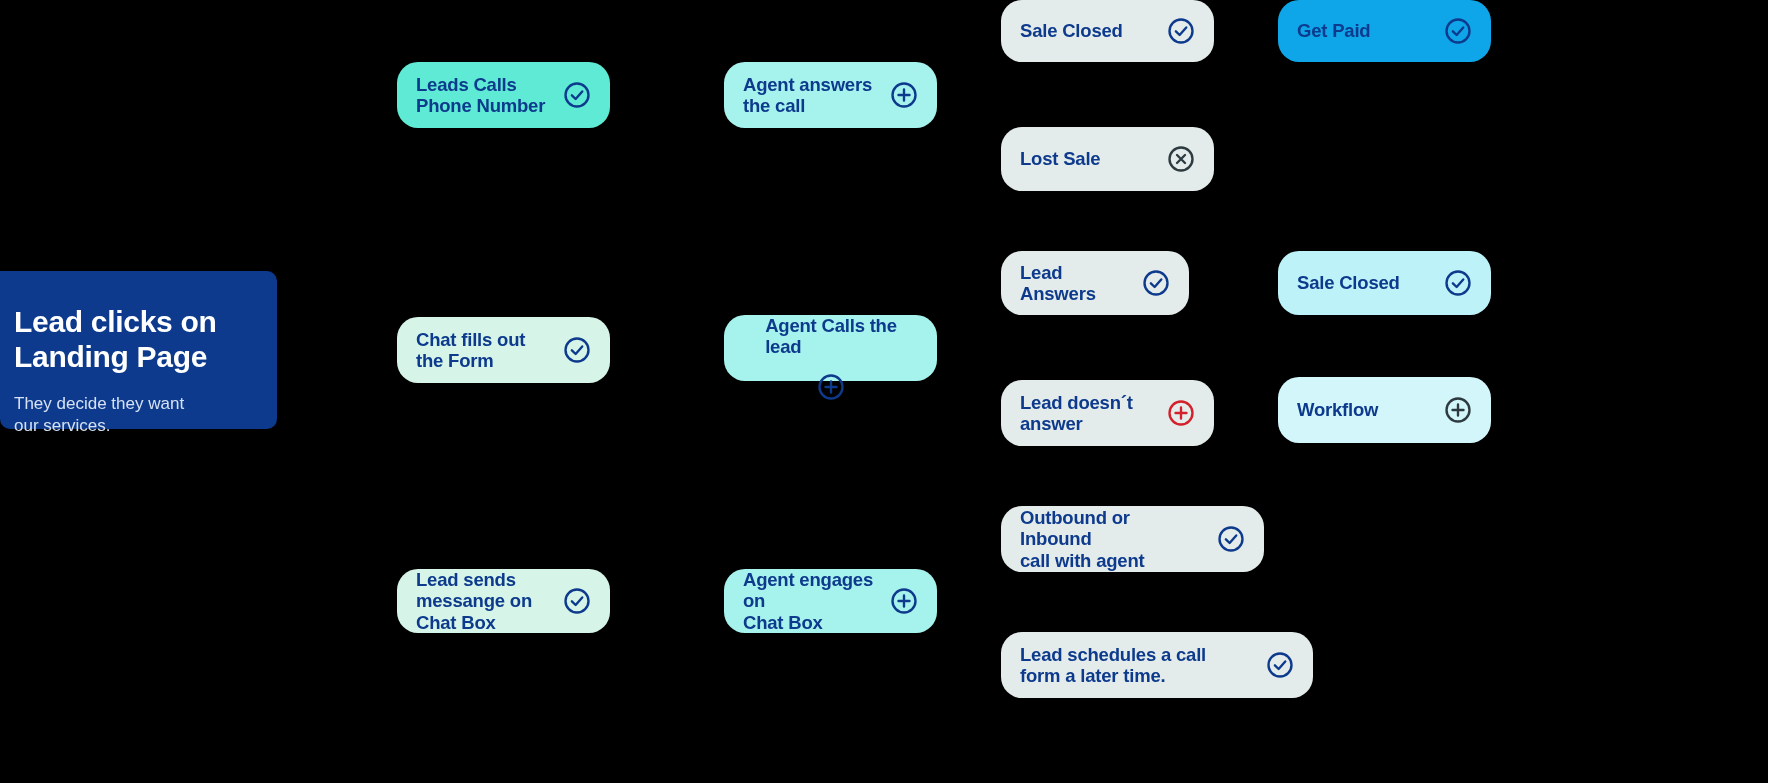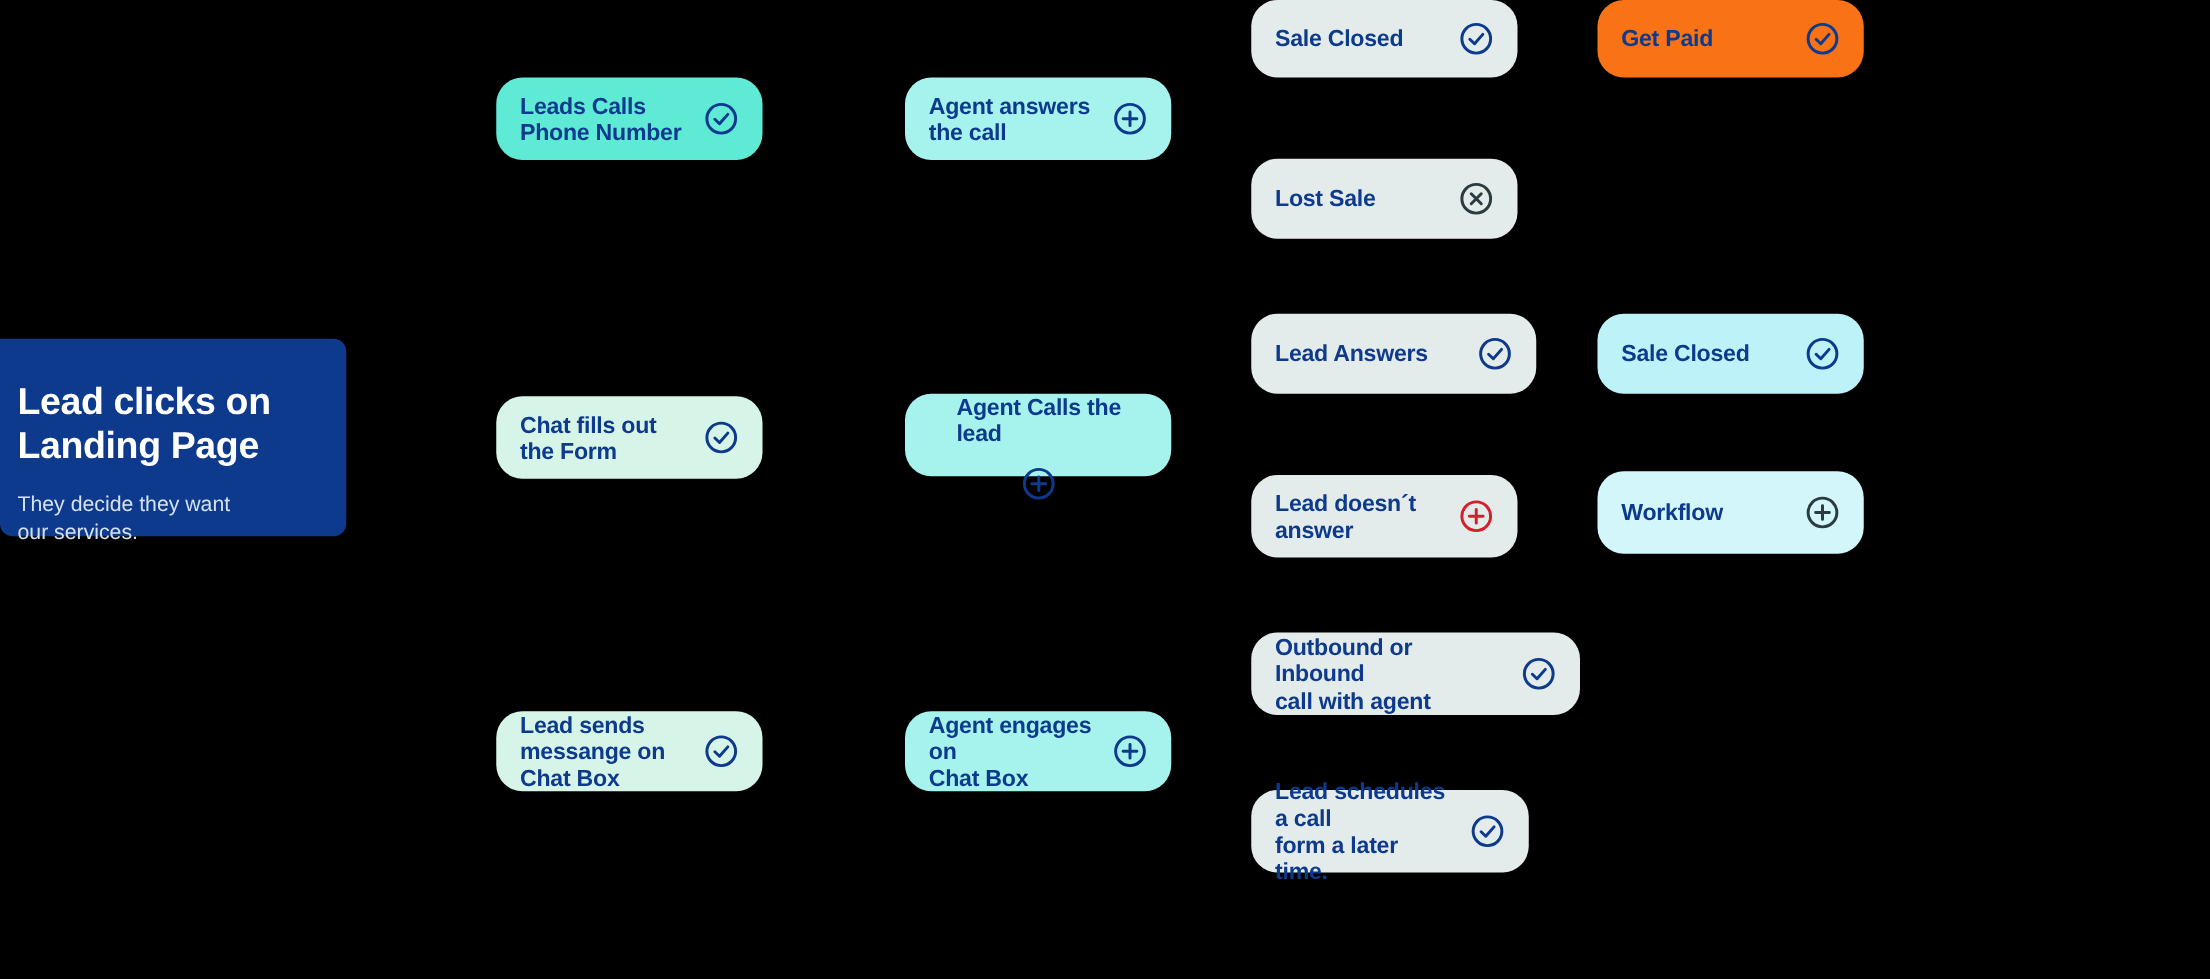--- a/index.html
+++ b/index.html
@@ -120,21 +120,21 @@
       </div>
       <div class="card" style="left: 1001px; top: 0px; width: 213px; height: 62px; background: rgb(228, 236, 235);">
         <div class="card-label" data-bind="cards.2.label" style="color: rgb(13, 58, 140);">Sale Closed</div>
         <span class="card-icon">
           <svg viewBox="0 0 24 24">
             <circle cx="12" cy="12" r="9.2" fill="none" stroke="#0d3a8c" stroke-width="1.9" stroke-linecap="round" stroke-linejoin="round"></circle>
             <path d="M7.9 12.3 L10.9 15.2 L16.2 9.2" fill="none" stroke="#0d3a8c" stroke-width="1.9" stroke-linecap="round" stroke-linejoin="round"></path>
           </svg>
         </span>
       </div>
-      <div class="card" style="left: 1278px; top: 0px; width: 213px; height: 62px; background: #f97316; align-items: center;">
+      <div class="card" style="left: 1278px; top: 0px; width: 213px; height: 62px; background: #0ea5e9; align-items: center;">
         <div class="card-label" data-bind="cards.3.label" style="color: rgb(13, 58, 140);">Get Paid</div>
         <span class="card-icon">
           <svg viewBox="0 0 24 24">
             <circle cx="12" cy="12" r="9.2" fill="none" stroke="#0d3a8c" stroke-width="1.9" stroke-linecap="round" stroke-linejoin="round"></circle>
             <path d="M7.9 12.3 L10.9 15.2 L16.2 9.2" fill="none" stroke="#0d3a8c" stroke-width="1.9" stroke-linecap="round" stroke-linejoin="round"></path>
           </svg>
         </span>
       </div>
       <div class="card" style="left: 1001px; top: 127px; width: 213px; height: 64px; background: rgb(228, 236, 235);">
         <div class="card-label" data-bind="cards.4.label" style="color: rgb(13, 58, 140);">Lost Sale</div>
@@ -158,21 +158,21 @@
       <div class="card" style="left: 724px; top: 315px; width: 213px; height: 66px; background: rgb(166, 242, 236); flex-direction: column;">
         <div class="card-label" data-bind="cards.6.label" style="color: rgb(13, 58, 140);">Agent Calls the
 lead</div>
         <span class="card-icon">
           <svg viewBox="0 0 24 24">
             <circle cx="12" cy="12" r="9.2" fill="none" stroke="#0d3a8c" stroke-width="1.9" stroke-linecap="round" stroke-linejoin="round"></circle>
             <path d="M12 7.6 V16.4 M7.6 12 H16.4" fill="none" stroke="#0d3a8c" stroke-width="1.9" stroke-linecap="round" stroke-linejoin="round"></path>
           </svg>
         </span>
       </div>
-      <div class="card" style="left: 1001px; top: 251px; width: 228px; height: 64px; background: rgb(228, 236, 235);">
+      <div class="card" style="left: 1001px; top: 251px; width: 188px; height: 64px; background: rgb(228, 236, 235);">
         <div class="card-label" data-bind="cards.7.label" style="color: rgb(13, 58, 140);">Lead Answers</div>
         <span class="card-icon">
           <svg viewBox="0 0 24 24">
             <circle cx="12" cy="12" r="9.2" fill="none" stroke="#0d3a8c" stroke-width="1.9" stroke-linecap="round" stroke-linejoin="round"></circle>
             <path d="M7.9 12.3 L10.9 15.2 L16.2 9.2" fill="none" stroke="#0d3a8c" stroke-width="1.9" stroke-linecap="round" stroke-linejoin="round"></path>
           </svg>
         </span>
       </div>
       <div class="card" style="left: 1278px; top: 251px; width: 213px; height: 64px; background: rgb(189, 243, 248);">
         <div class="card-label" data-bind="cards.8.label" style="color: rgb(13, 58, 140);">Sale Closed</div>
@@ -226,21 +226,21 @@
       <div class="card" style="left: 1001px; top: 506px; width: 263px; height: 66px; background: rgb(228, 236, 235);">
         <div class="card-label" data-bind="cards.13.label" style="color: rgb(13, 58, 140);">Outbound or Inbound
 call with agent</div>
         <span class="card-icon">
           <svg viewBox="0 0 24 24">
             <circle cx="12" cy="12" r="9.2" fill="none" stroke="#0d3a8c" stroke-width="1.9" stroke-linecap="round" stroke-linejoin="round"></circle>
             <path d="M7.9 12.3 L10.9 15.2 L16.2 9.2" fill="none" stroke="#0d3a8c" stroke-width="1.9" stroke-linecap="round" stroke-linejoin="round"></path>
           </svg>
         </span>
       </div>
-      <div class="card" style="left: 1001px; top: 632px; width: 222px; height: 66px; background: rgb(228, 236, 235);">
+      <div class="card" style="left: 1001px; top: 632px; width: 312px; height: 66px; background: rgb(228, 236, 235);">
         <div class="card-label" data-bind="cards.14.label" style="color: rgb(13, 58, 140);">Lead schedules a call
 form a later time.</div>
         <span class="card-icon">
           <svg viewBox="0 0 24 24">
             <circle cx="12" cy="12" r="9.2" fill="none" stroke="#0d3a8c" stroke-width="1.9" stroke-linecap="round" stroke-linejoin="round"></circle>
             <path d="M7.9 12.3 L10.9 15.2 L16.2 9.2" fill="none" stroke="#0d3a8c" stroke-width="1.9" stroke-linecap="round" stroke-linejoin="round"></path>
           </svg>
         </span>
       </div>
     </div>

